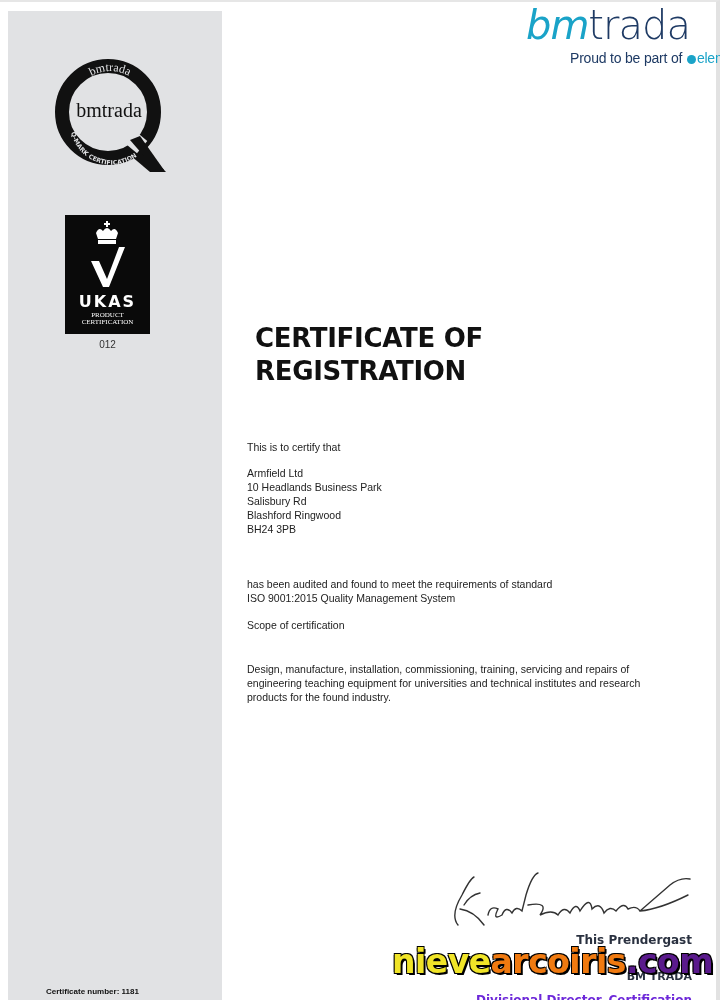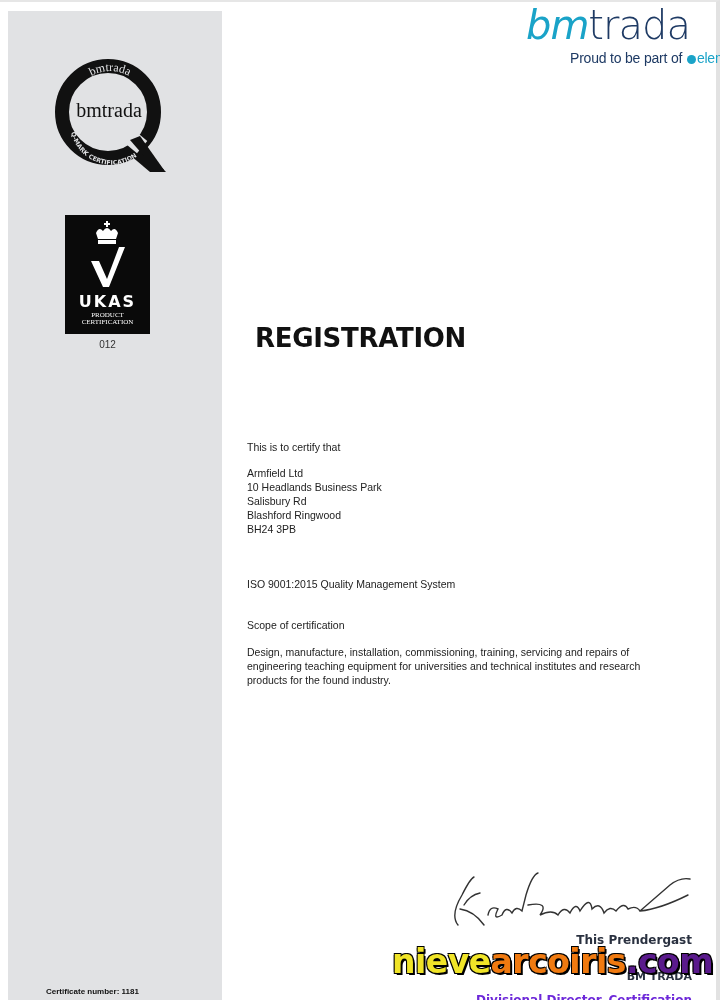--- a/index.html
+++ b/index.html
@@ -130,40 +130,42 @@
   <div class="brand-name">
     <span class="brand-bm">bm</span><span class="brand-trada">trada</span>
   </div>
   <div class="brand-tag">
     <span>Proud to be part of</span>
     <span class="el-dot"></span><span class="el">element</span>
   </div>
 </div>
 
 <div class="title">
+  <div>CERTIFICATE OF</div>
   <div>REGISTRATION</div>
 </div>
 
 <div class="body-text" style="top:440px">This is to certify that</div>
 
 <div class="body-text" style="top:466px">
   <div>Armfield Ltd</div>
   <div>10 Headlands Business Park</div>
   <div>Salisbury Rd</div>
   <div>Blashford Ringwood</div>
   <div>BH24 3PB</div>
 </div>
 
 <div class="body-text" style="top:577px">
+  <div>has been audited and found to meet the requirements of standard</div>
   <div>ISO 9001:2015 Quality Management System</div>
 </div>
 
 <div class="body-text" style="top:618px">Scope of certification</div>
 
-<div class="body-text" style="top:645px">
+<div class="body-text" style="top:662px">
   <div>Design, manufacture, installation, commissioning, training, servicing and repairs of</div>
   <div>engineering teaching equipment for universities and technical institutes and research</div>
   <div>products for the found industry.</div>
 </div>
 
 <svg class="signature" viewBox="0 0 260 70">
   <path d="M18 60 Q10 50 22 30 Q30 14 34 12 M24 40 Q30 30 40 28 M20 44 Q34 46 44 60 M48 50 Q50 40 58 44 Q52 56 62 50 Q66 40 72 48 Q76 40 82 46 L86 30 Q92 10 98 8 M88 40 Q110 36 100 50 Q112 44 118 50 Q124 40 130 48 Q136 36 140 46 Q150 30 152 44 Q160 36 164 48 Q170 40 176 46 Q184 36 188 44 Q196 40 200 46 L230 20 Q240 12 250 14 M200 46 Q220 44 248 30" fill="none" stroke="#333" stroke-width="1.4" stroke-linecap="round"></path>
 </svg>
 
 <div class="sig-name">This Prendergast</div>

